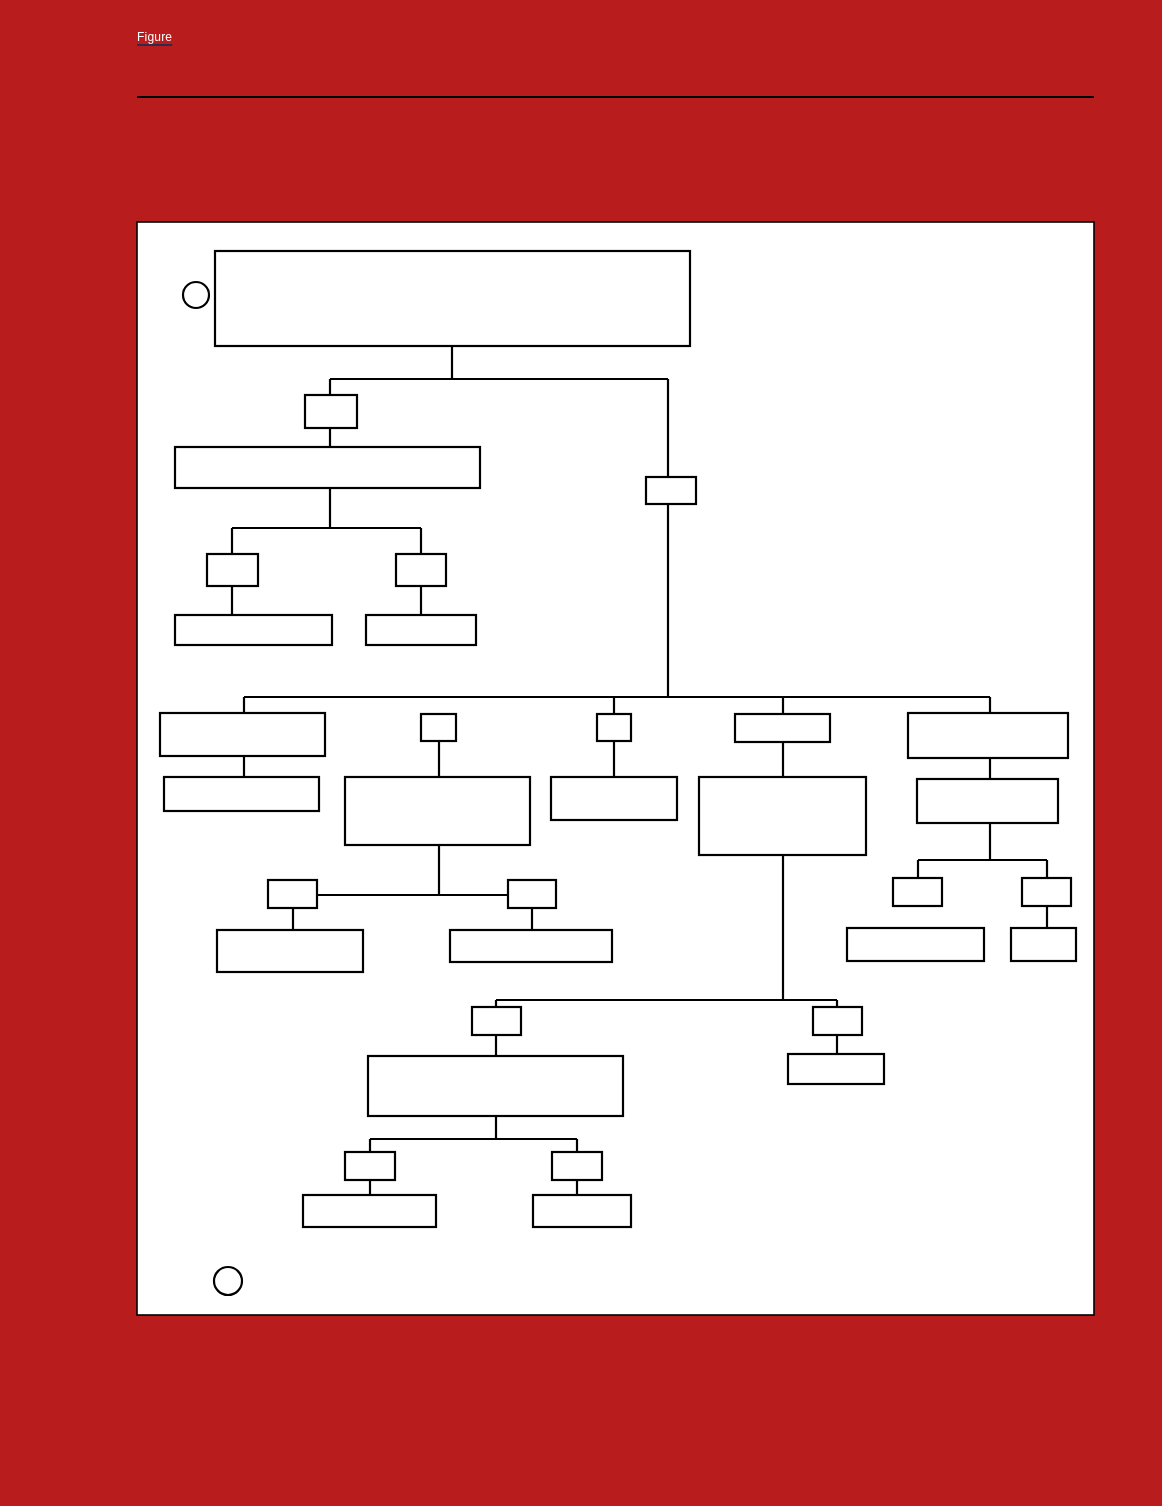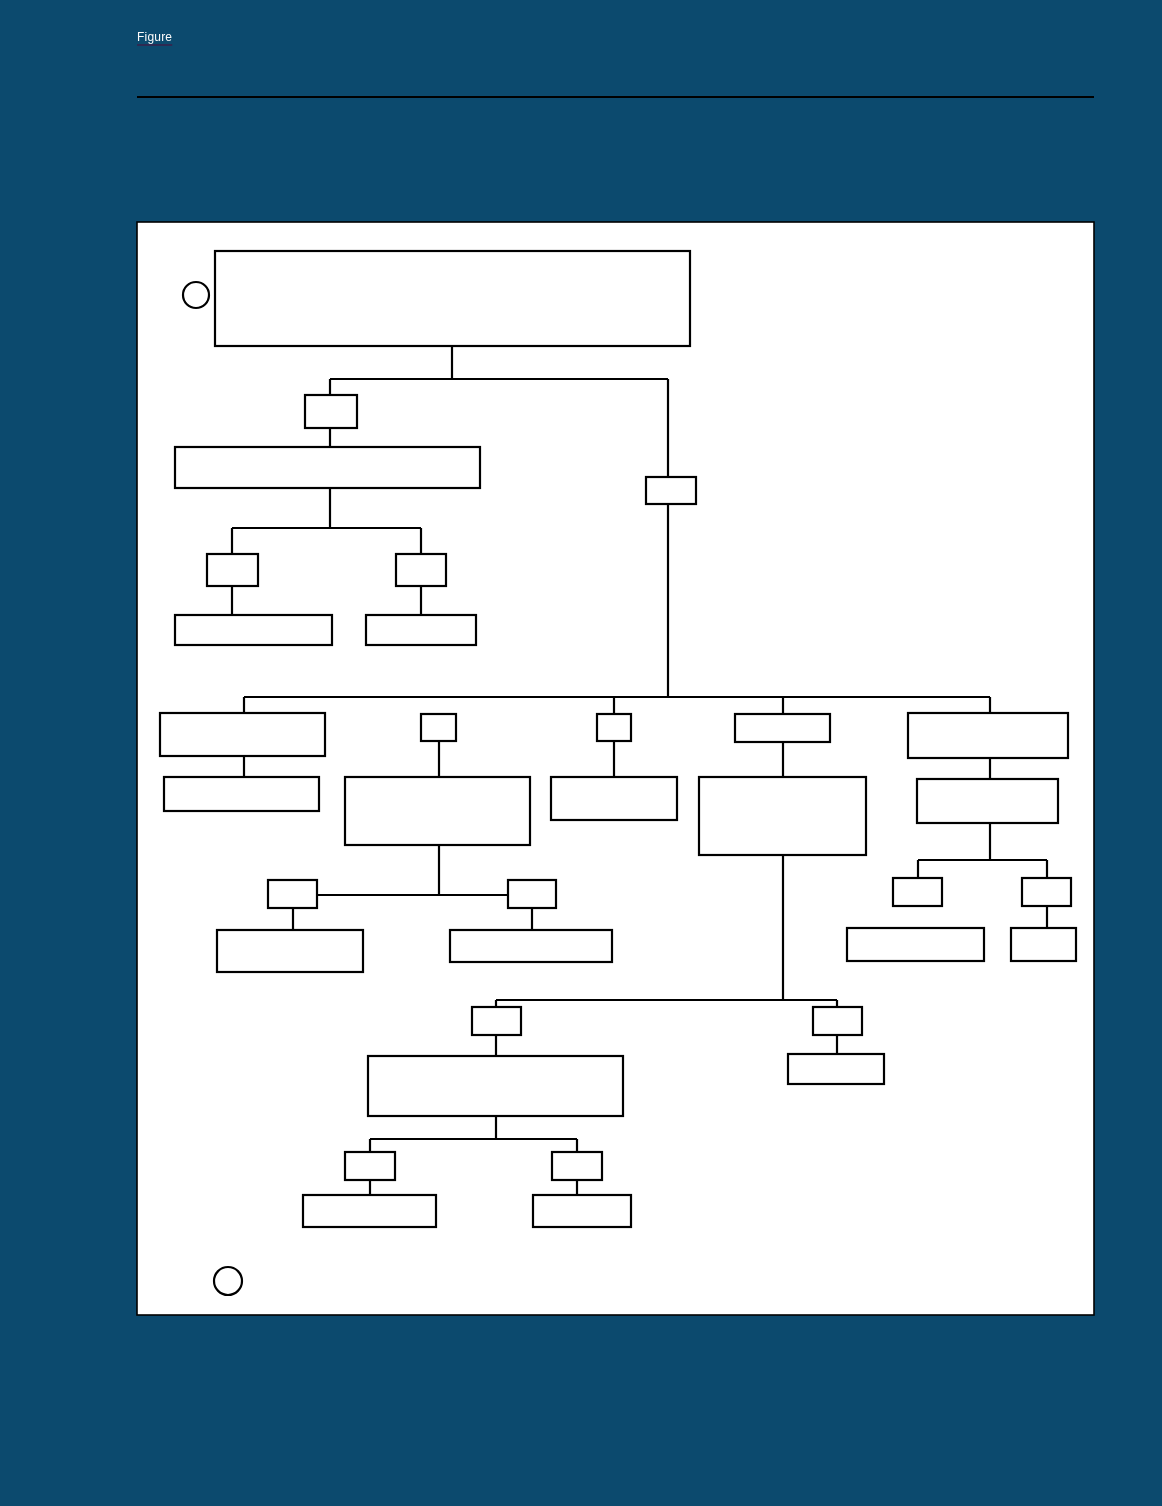--- a/index.html
+++ b/index.html
@@ -12,21 +12,21 @@
     height: 1506px;
     font-family: "Liberation Sans", sans-serif;
     position: relative;
     overflow: hidden;
   }
   #page {
     position: absolute;
     left: 0; top: 0;
     width: 1162px;
     height: 1506px;
-    background: #0c4a6e;
+    background: #b91c1c;
   }
   .hdr-title {
     position: absolute;
     left: 137px;
     top: 30px;
     font-size: 12px;
     line-height: 14px;
     color: #fbfbfb;
     text-decoration: underline;
     text-decoration-color: #2e2a52;

